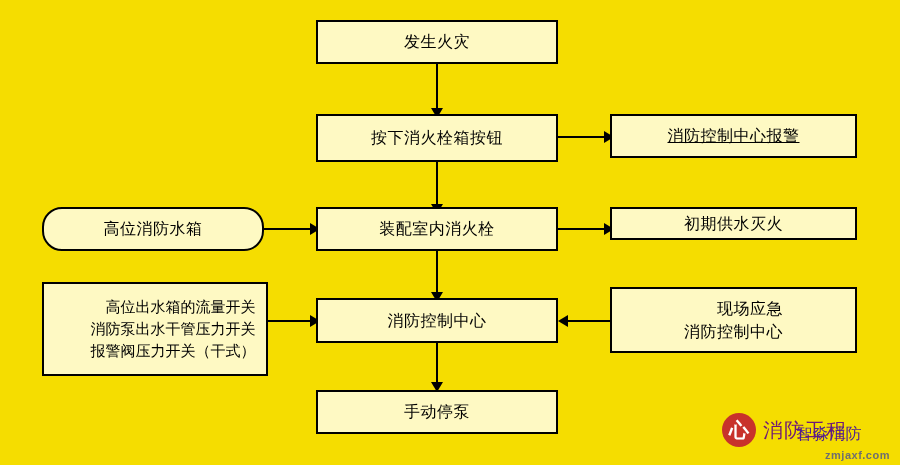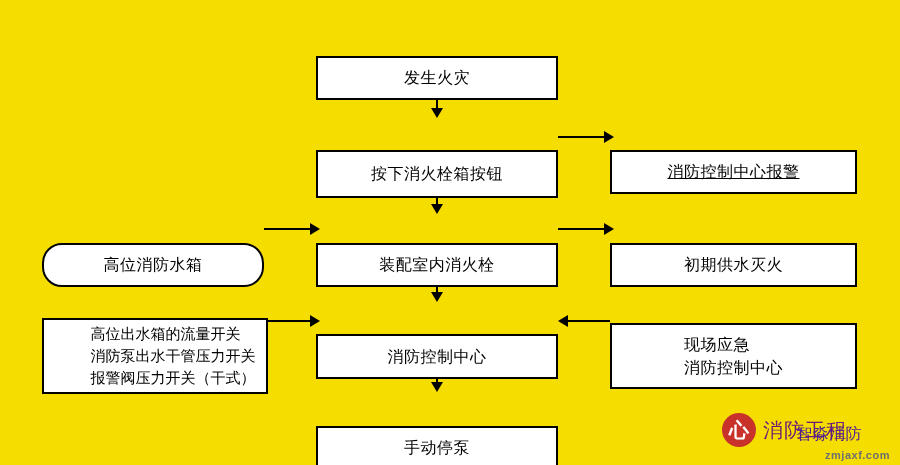--- a/index.html
+++ b/index.html
@@ -16,32 +16,31 @@
   #stage {
     position: relative;
     width: 900px;
     height: 465px;
     background: #f5dd00;
   }
   .node {
     position: absolute;
     box-sizing: border-box;
     border: 2px solid #000;
-    background: #ffffff;
+    background: #fef9c3;
     color: #000;
     display: flex;
     flex-direction: column;
     align-items: center;
     justify-content: center;
-    text-align: left;
+    text-align: right;
     font-size: 16px;
     line-height: 1.45;
     letter-spacing: 0.5px;
     white-space: pre-line;
-    margin-top: 36px;
   }
   .node.small {
     font-size: 15px;
     letter-spacing: 0px;
   }
   .conn {
     position: absolute;
     background: #000;
   }
   .conn.v { width: 2px; }
@@ -164,25 +163,25 @@
   </div>
 
   <div class="node" style="left:42px; top:207px; width:222px; height:44px;border-radius:20px;">
     <span>高位消防水箱</span>
   </div>
 
   <div class="node" style="left:316px; top:207px; width:242px; height:44px;">
     <span>装配室内消火栓</span>
   </div>
 
-  <div class="node" style="left:610px; top:207px; width:247px; height:44px;">
+  <div class="node" style="left:610px; top:207px; width:247px; height:33px;">
     <span>初期供水灭火</span>
   </div>
 
-  <div class="node small" style="left:42px; top:282px; width:226px; height:76px;padding-left:36px;">
+  <div class="node small" style="left:42px; top:282px; width:226px; height:94px;padding-left:36px;">
     <span>高位出水箱的流量开关
 消防泵出水干管压力开关
 报警阀压力开关（干式）</span>
   </div>
 
   <div class="node" style="left:316px; top:298px; width:242px; height:45px;">
     <span>消防控制中心</span>
   </div>
 
   <div class="node" style="left:610px; top:287px; width:247px; height:66px;">

